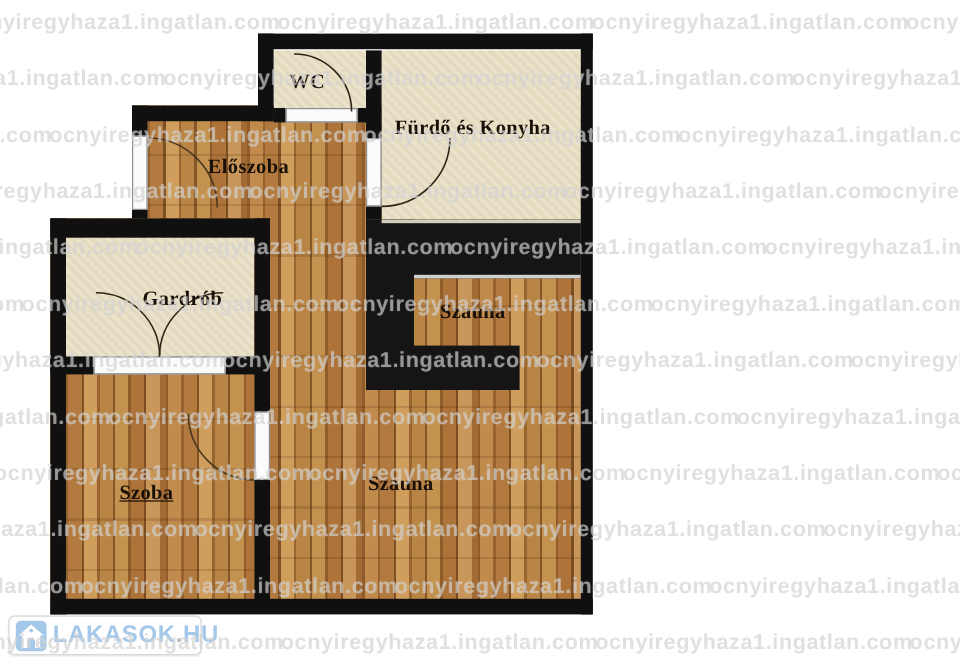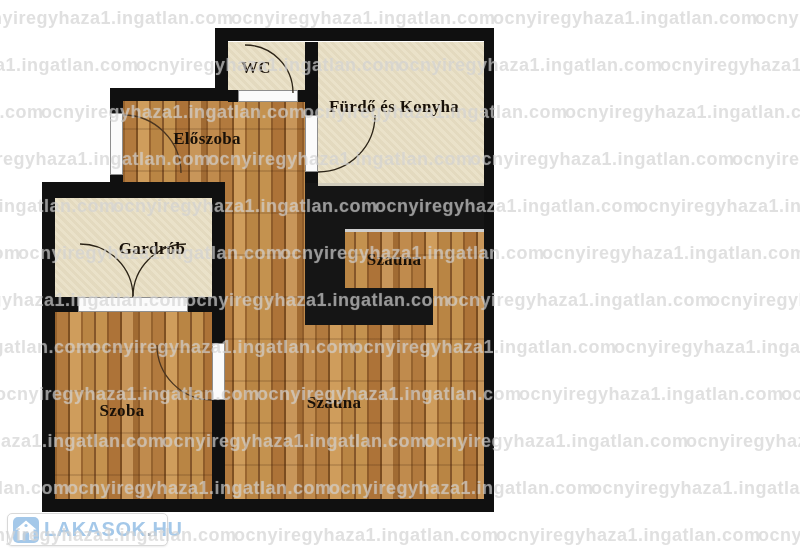--- a/index.html
+++ b/index.html
@@ -90,21 +90,21 @@
     <path d="M157,345 A55,55 0 0 0 212,400" stroke="#4a3520" stroke-width="1.3"></path>
     <path d="M80,244 A53,53 0 0 1 133,297" stroke="#2c2417" stroke-width="1.3"></path>
     <path d="M186,244 A53,53 0 0 0 133,297" stroke="#2c2417" stroke-width="1.3"></path>
   </svg>
 
   <div class="room-label" style="left:256px;top:68px;">WC</div>
   <div class="room-label" style="left:394px;top:107px;">Fürdő és Konyha</div>
   <div class="room-label" style="left:207px;top:139px;">Előszoba</div>
   <div class="room-label" style="left:132px;top:249px;margin-left:20px;">Gardrób</div>
   <div class="room-label" style="left:394px;top:260px;">Szauna</div>
-  <div class="room-label" style="left:122px;top:411px;">Szoba</div>
+  <div class="room-label" style="left:122px;top:411px;text-decoration:underline;">Szoba</div>
   <div class="room-label" style="left:334px;top:403px;">Szauna</div>
 
   <div id="logo">
     <svg id="logo-icon" viewBox="0 0 26 26">
       <rect x="0" y="0" width="26" height="26" rx="5" fill="#a4c8e9"></rect>
       <path d="M13 3.5 L23.5 12.5 H20.5 V23 H5.5 V12.5 H2.5 Z" fill="#ffffff"></path>
       <circle cx="13" cy="8.5" r="1.6" fill="#a4c8e9"></circle>
       <path d="M9.8 23 v-5.2 a3.2 3.2 0 0 1 6.4 0 V23 Z" fill="#a4c8e9"></path>
     </svg>
     <div id="logo-text">

